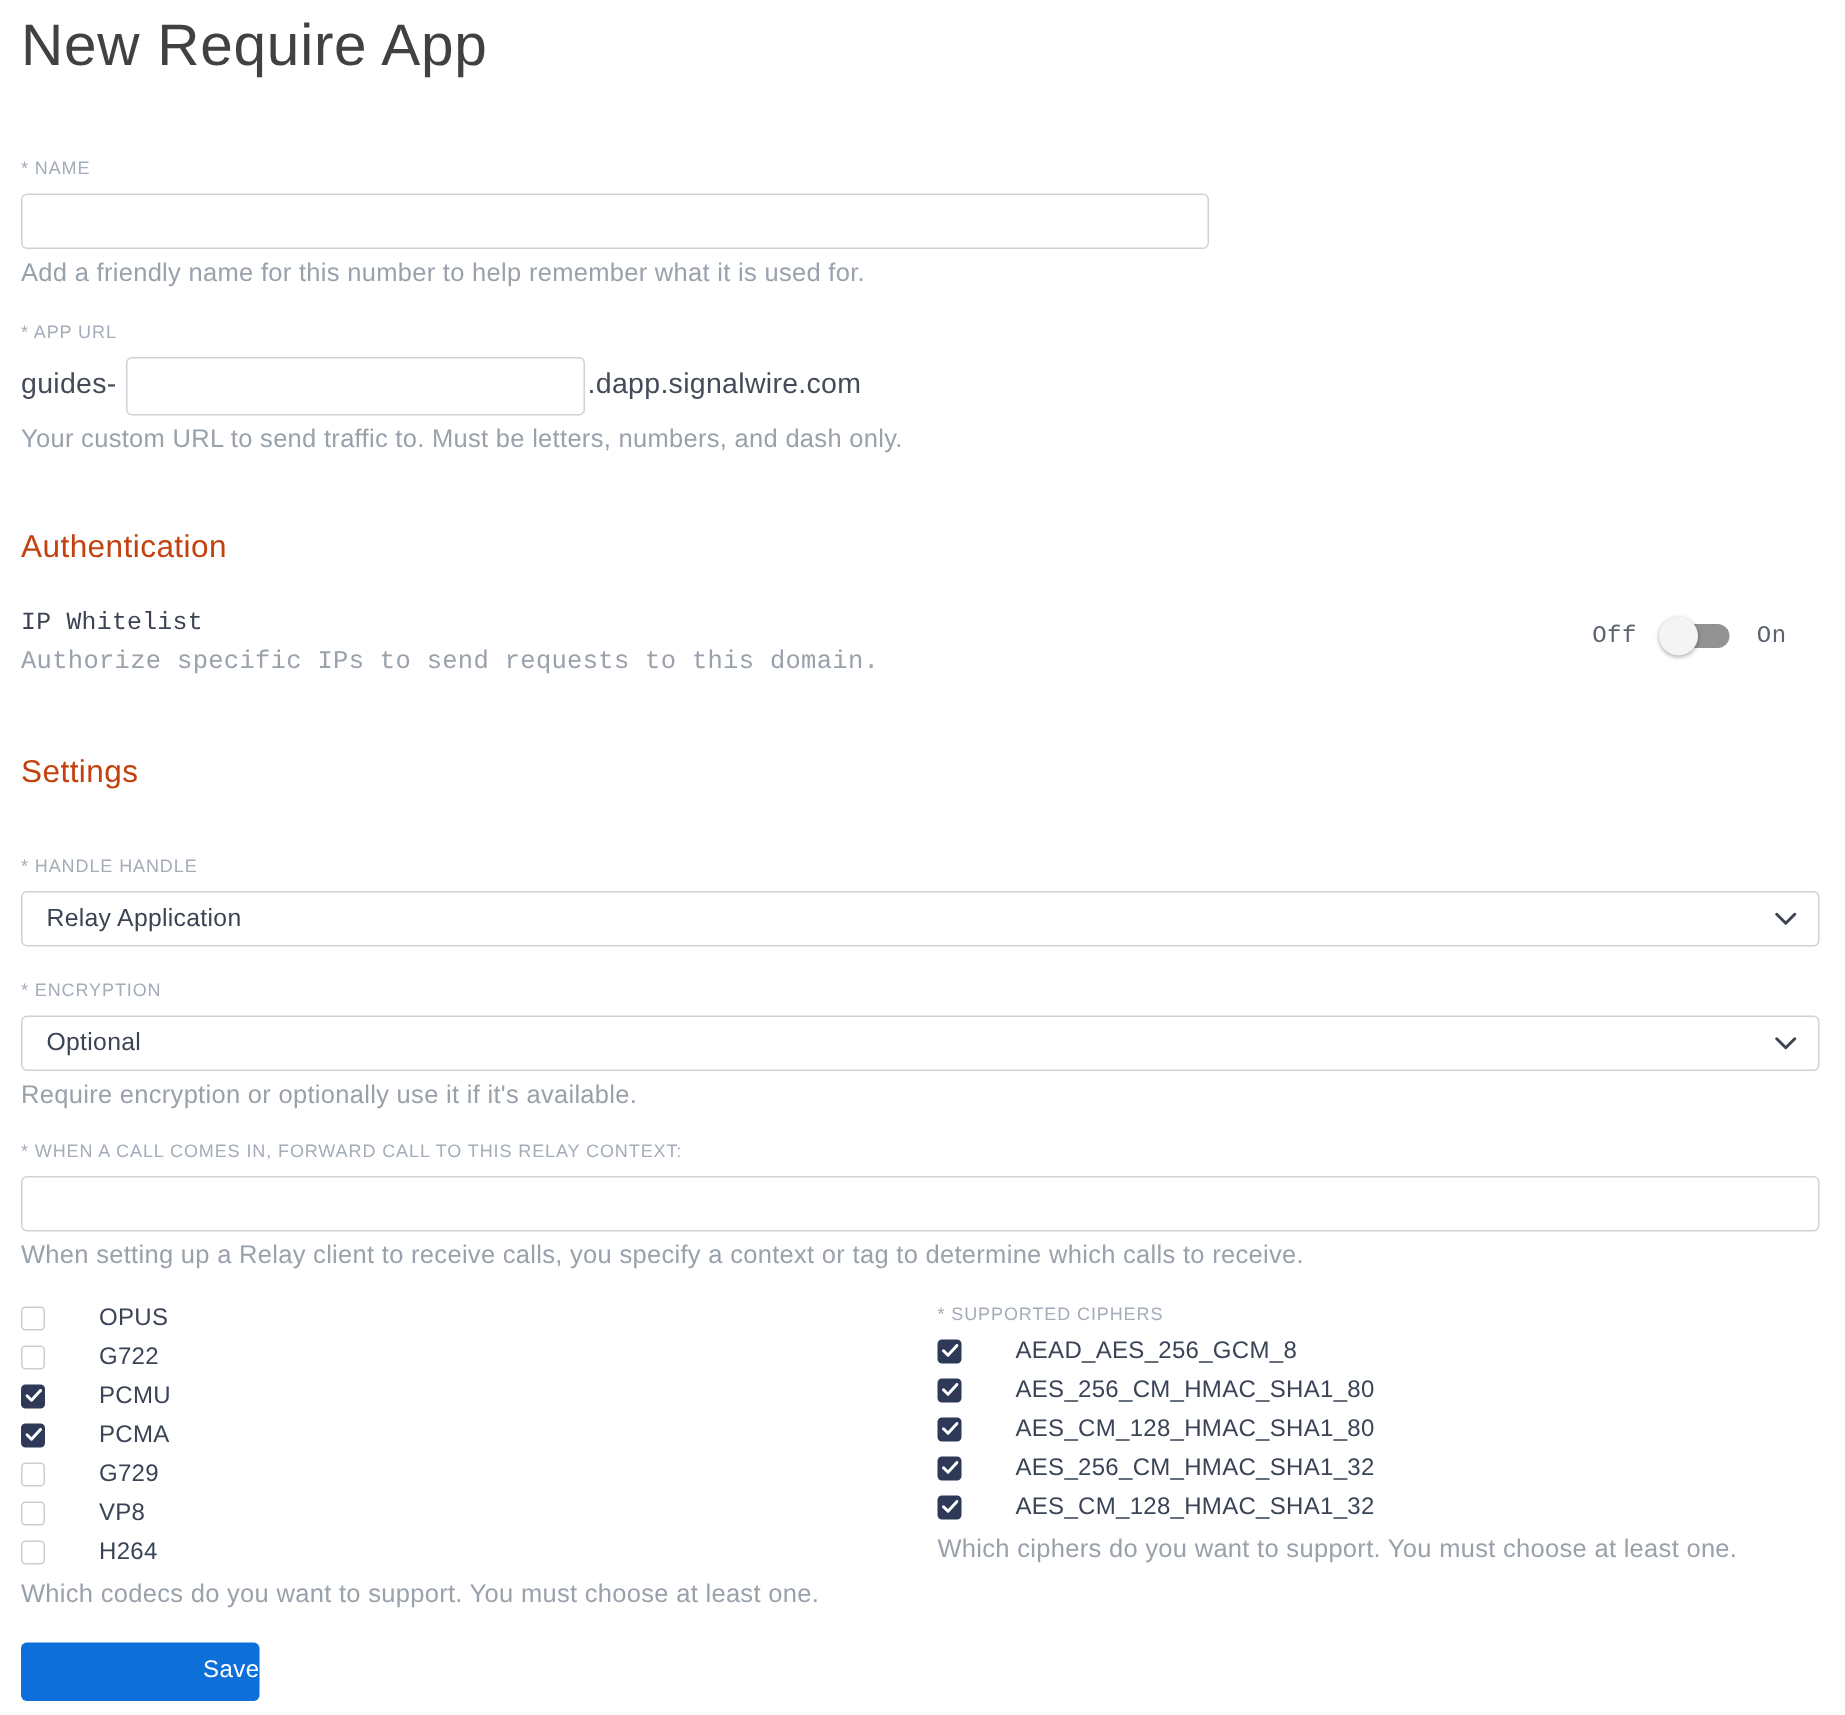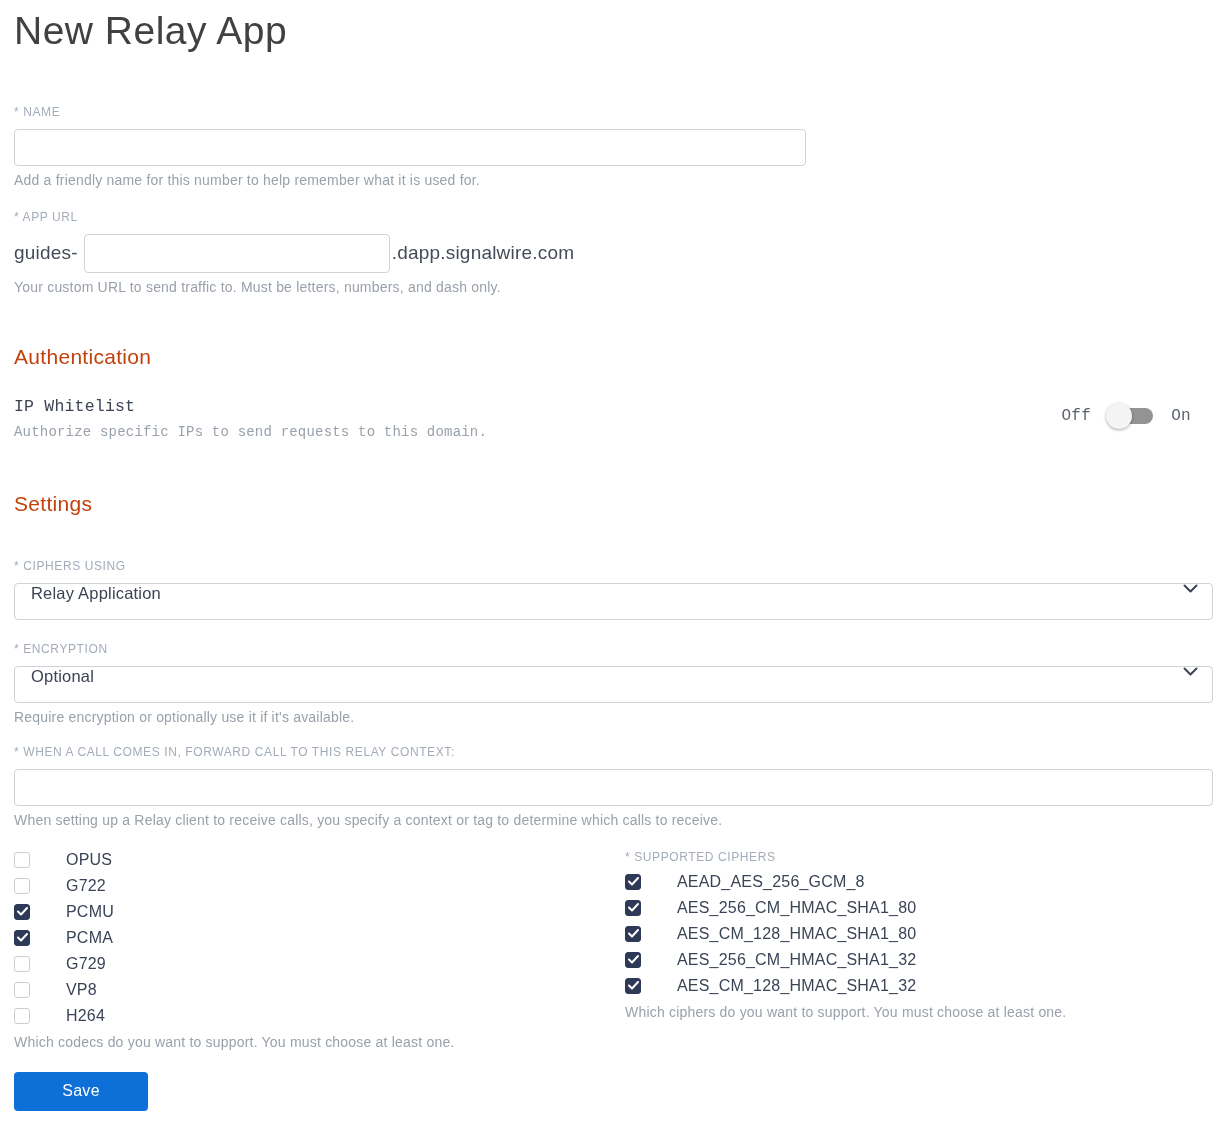--- a/index.html
+++ b/index.html
@@ -22,21 +22,21 @@
   }
 
   .flabel {
     display: block;
     font-size: 12px;
     color: #a3acb8;
     letter-spacing: 0.6px;
     margin-bottom: 10px;
   }
   .helper {
-    font-size: 14px;
+    font-size: 17px;
     color: #99a1ab;
     margin-top: 6px;
     letter-spacing: 0.2px;
   }
 
   .text-input {
     height: 37px;
     border: 1px solid #ced3da;
     border-radius: 4px;
     background: #fff;
@@ -113,20 +113,21 @@
     box-shadow: 0 1px 3px rgba(0,0,0,0.35);
   }
 
   .select-box {
     width: 100%;
     height: 37px;
     border: 1px solid #ced3da;
     border-radius: 4px;
     background: #fff;
     display: flex;
+    align-items: center;
     padding: 0 14px 0 16px;
     cursor: pointer;
   }
   .select-value {
     flex: 1;
     font-size: 16.5px;
     color: #3c4454;
     letter-spacing: 0.2px;
   }
   .chevron { width: 15px; height: 9px; flex: none; }
@@ -164,38 +165,39 @@
   .checkbox.checked svg { display: block; }
   .cb-label {
     font-size: 16px;
     color: #3a4456;
     letter-spacing: 0.2px;
   }
   .list-helper { margin-top: 8px; }
 
   .save-row { margin-top: 22px; }
   .save-button {
-    width: 134px;
+    width: 159px;
     height: 39px;
     background: #0d6fd8;
     border: none;
     border-radius: 4px;
     color: #ffffff;
     font-family: inherit;
     font-size: 16px;
     letter-spacing: 0.3px;
     cursor: pointer;
+    text-align: right;
   }
 </style>
 </head>
 <body>
 
 <div class="page">
 
-  <h1 class="page-title">New Relay App</h1>
+  <h1 class="page-title">New Require App</h1>
 
   <div class="field field-name">
     <label class="flabel">* NAME</label>
     <input type="text" class="text-input name-input" value="" style="">
     <div class="helper">Add a friendly name for this number to help remember what it is used for.</div>
   </div>
 
   <div class="field">
     <label class="flabel">* APP URL</label>
     <div class="url-row">
@@ -219,21 +221,21 @@
         <div class="track"></div>
         <div class="knob"></div>
       </div>
       <span class="toggle-label">On</span>
     </div>
   </div>
 
   <h2 class="section-heading section-settings">Settings</h2>
 
   <div class="field" style="margin-top:43px">
-    <label class="flabel">* CIPHERS USING</label>
+    <label class="flabel">* HANDLE HANDLE</label>
     <div class="select-box">
       <span class="select-value">Relay Application</span>
       <svg class="chevron" viewBox="0 0 15 9">
         <polyline points="1.5,1.5 7.5,7.5 13.5,1.5" fill="none" stroke="#3c4454" stroke-width="2" stroke-linecap="round" stroke-linejoin="round"></polyline>
       </svg>
     </div>
   </div>
 
   <div class="field">
     <label class="flabel">* ENCRYPTION</label>

